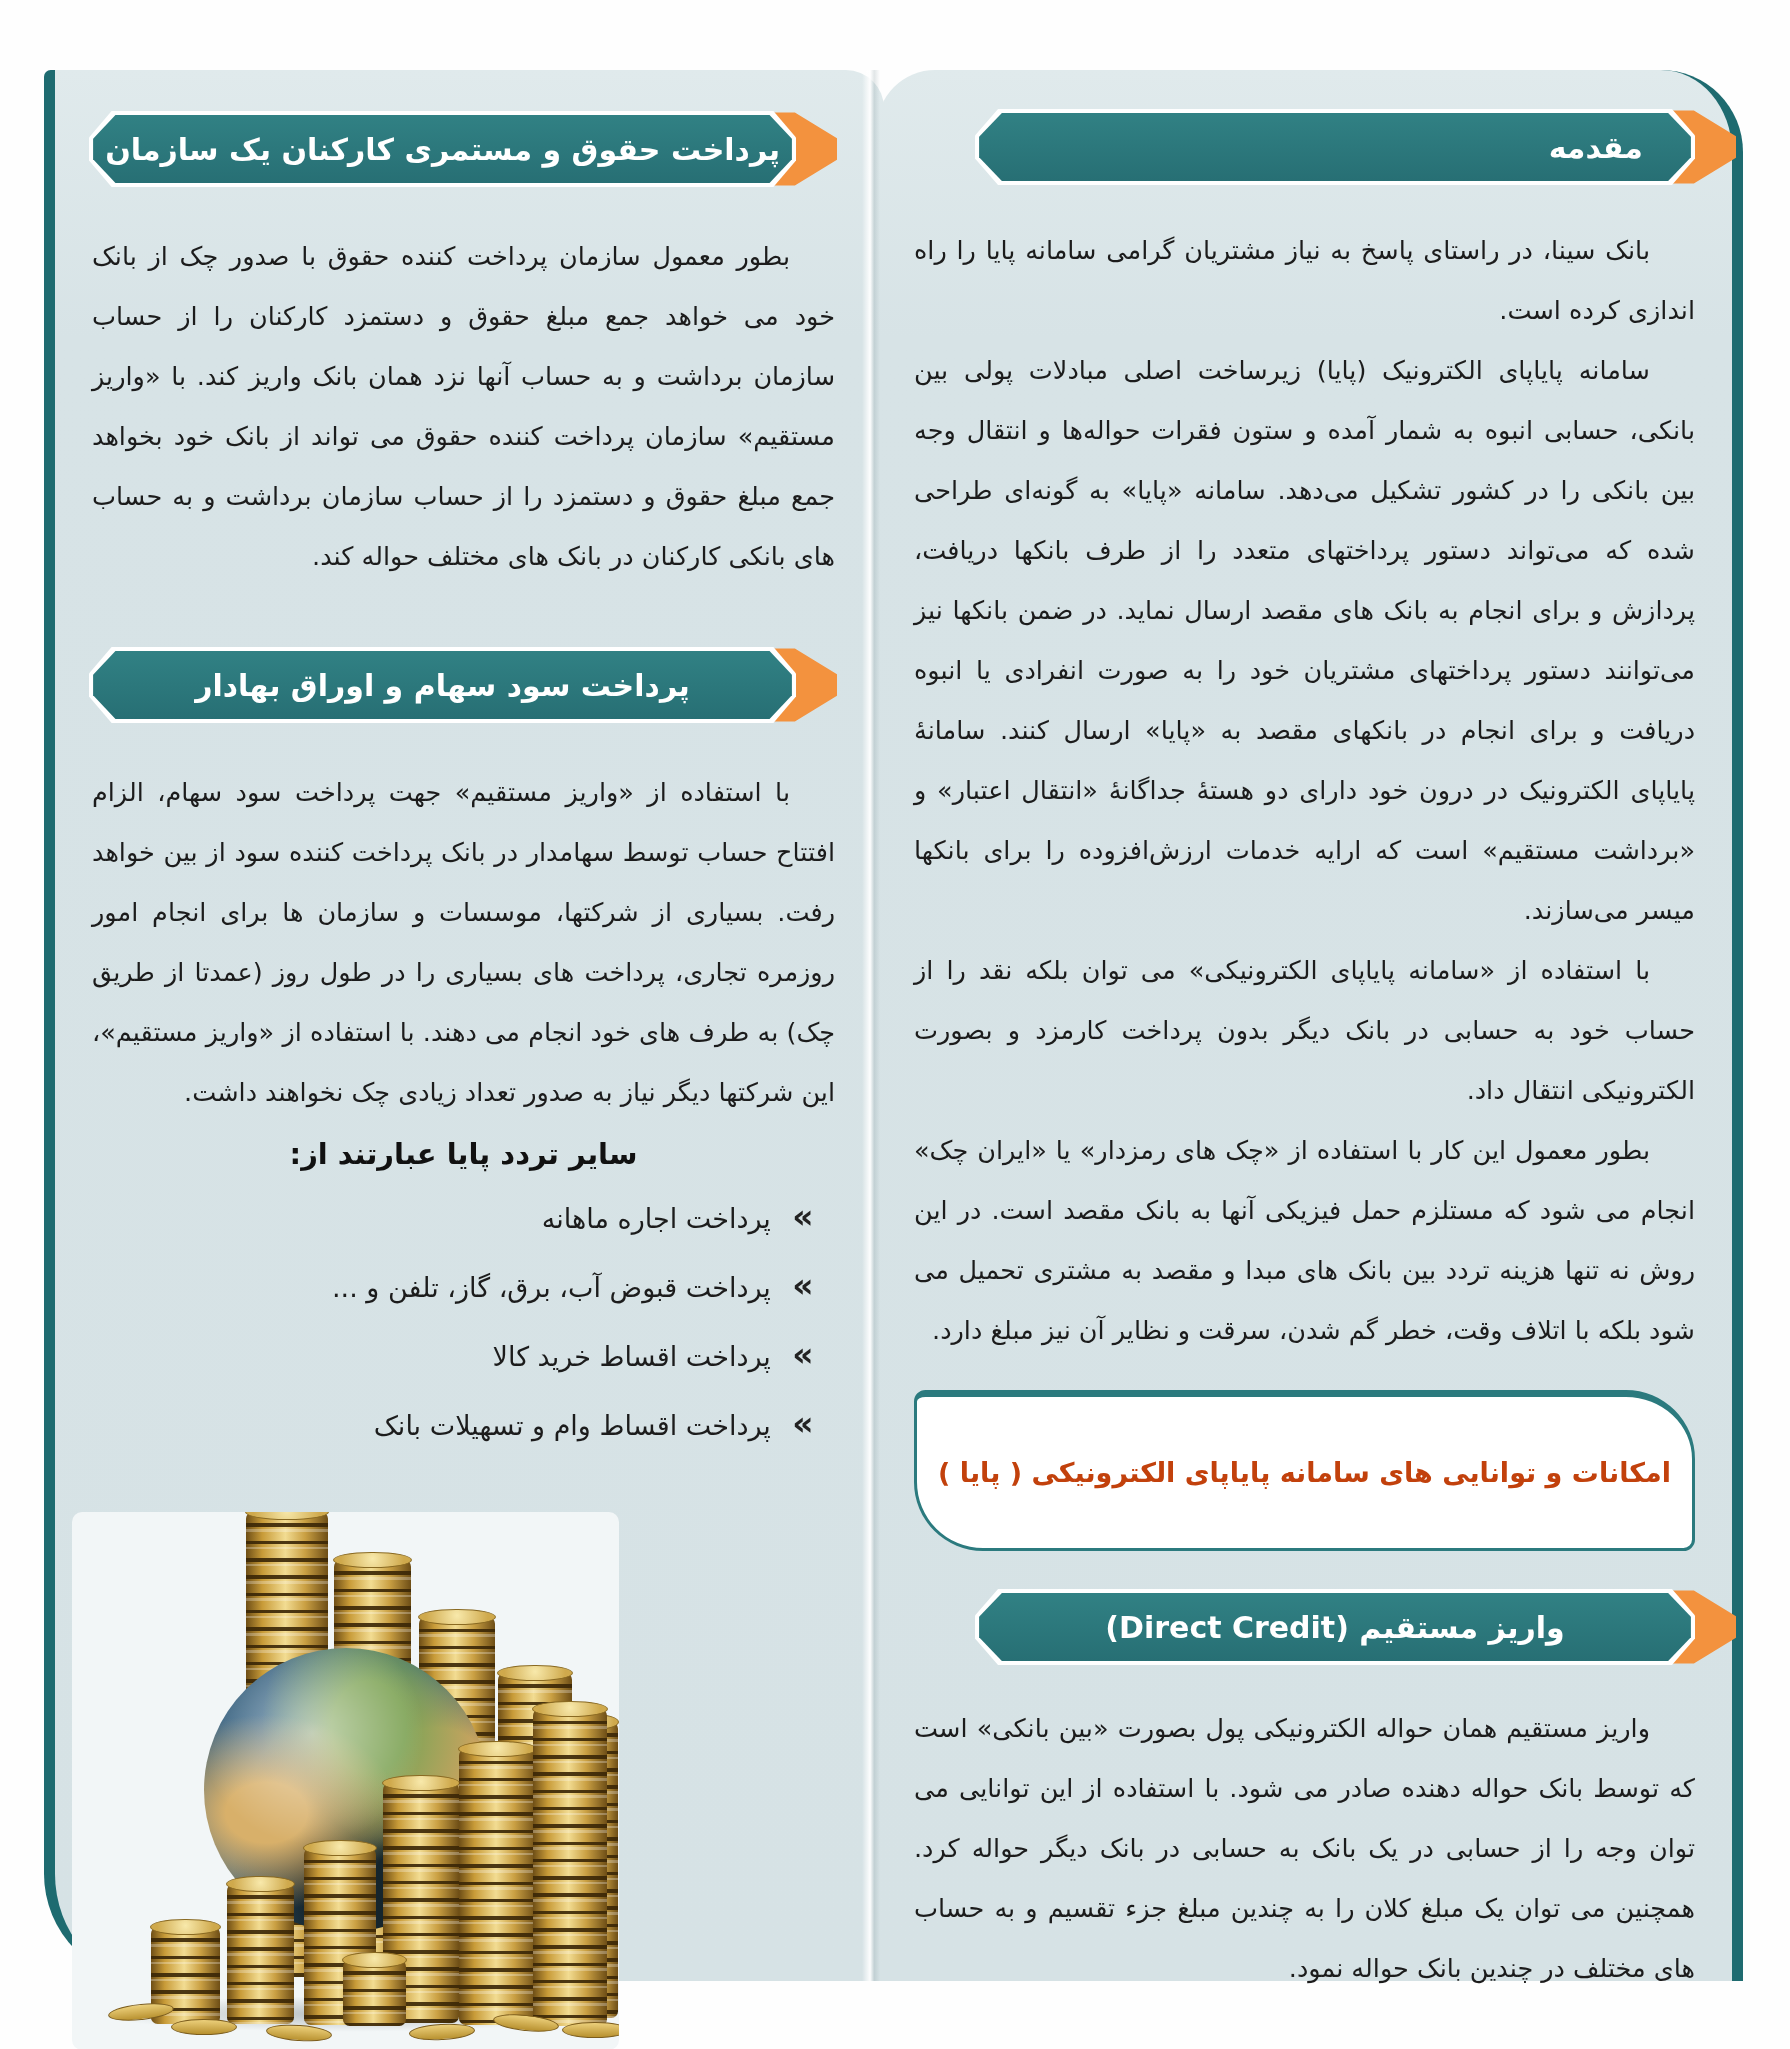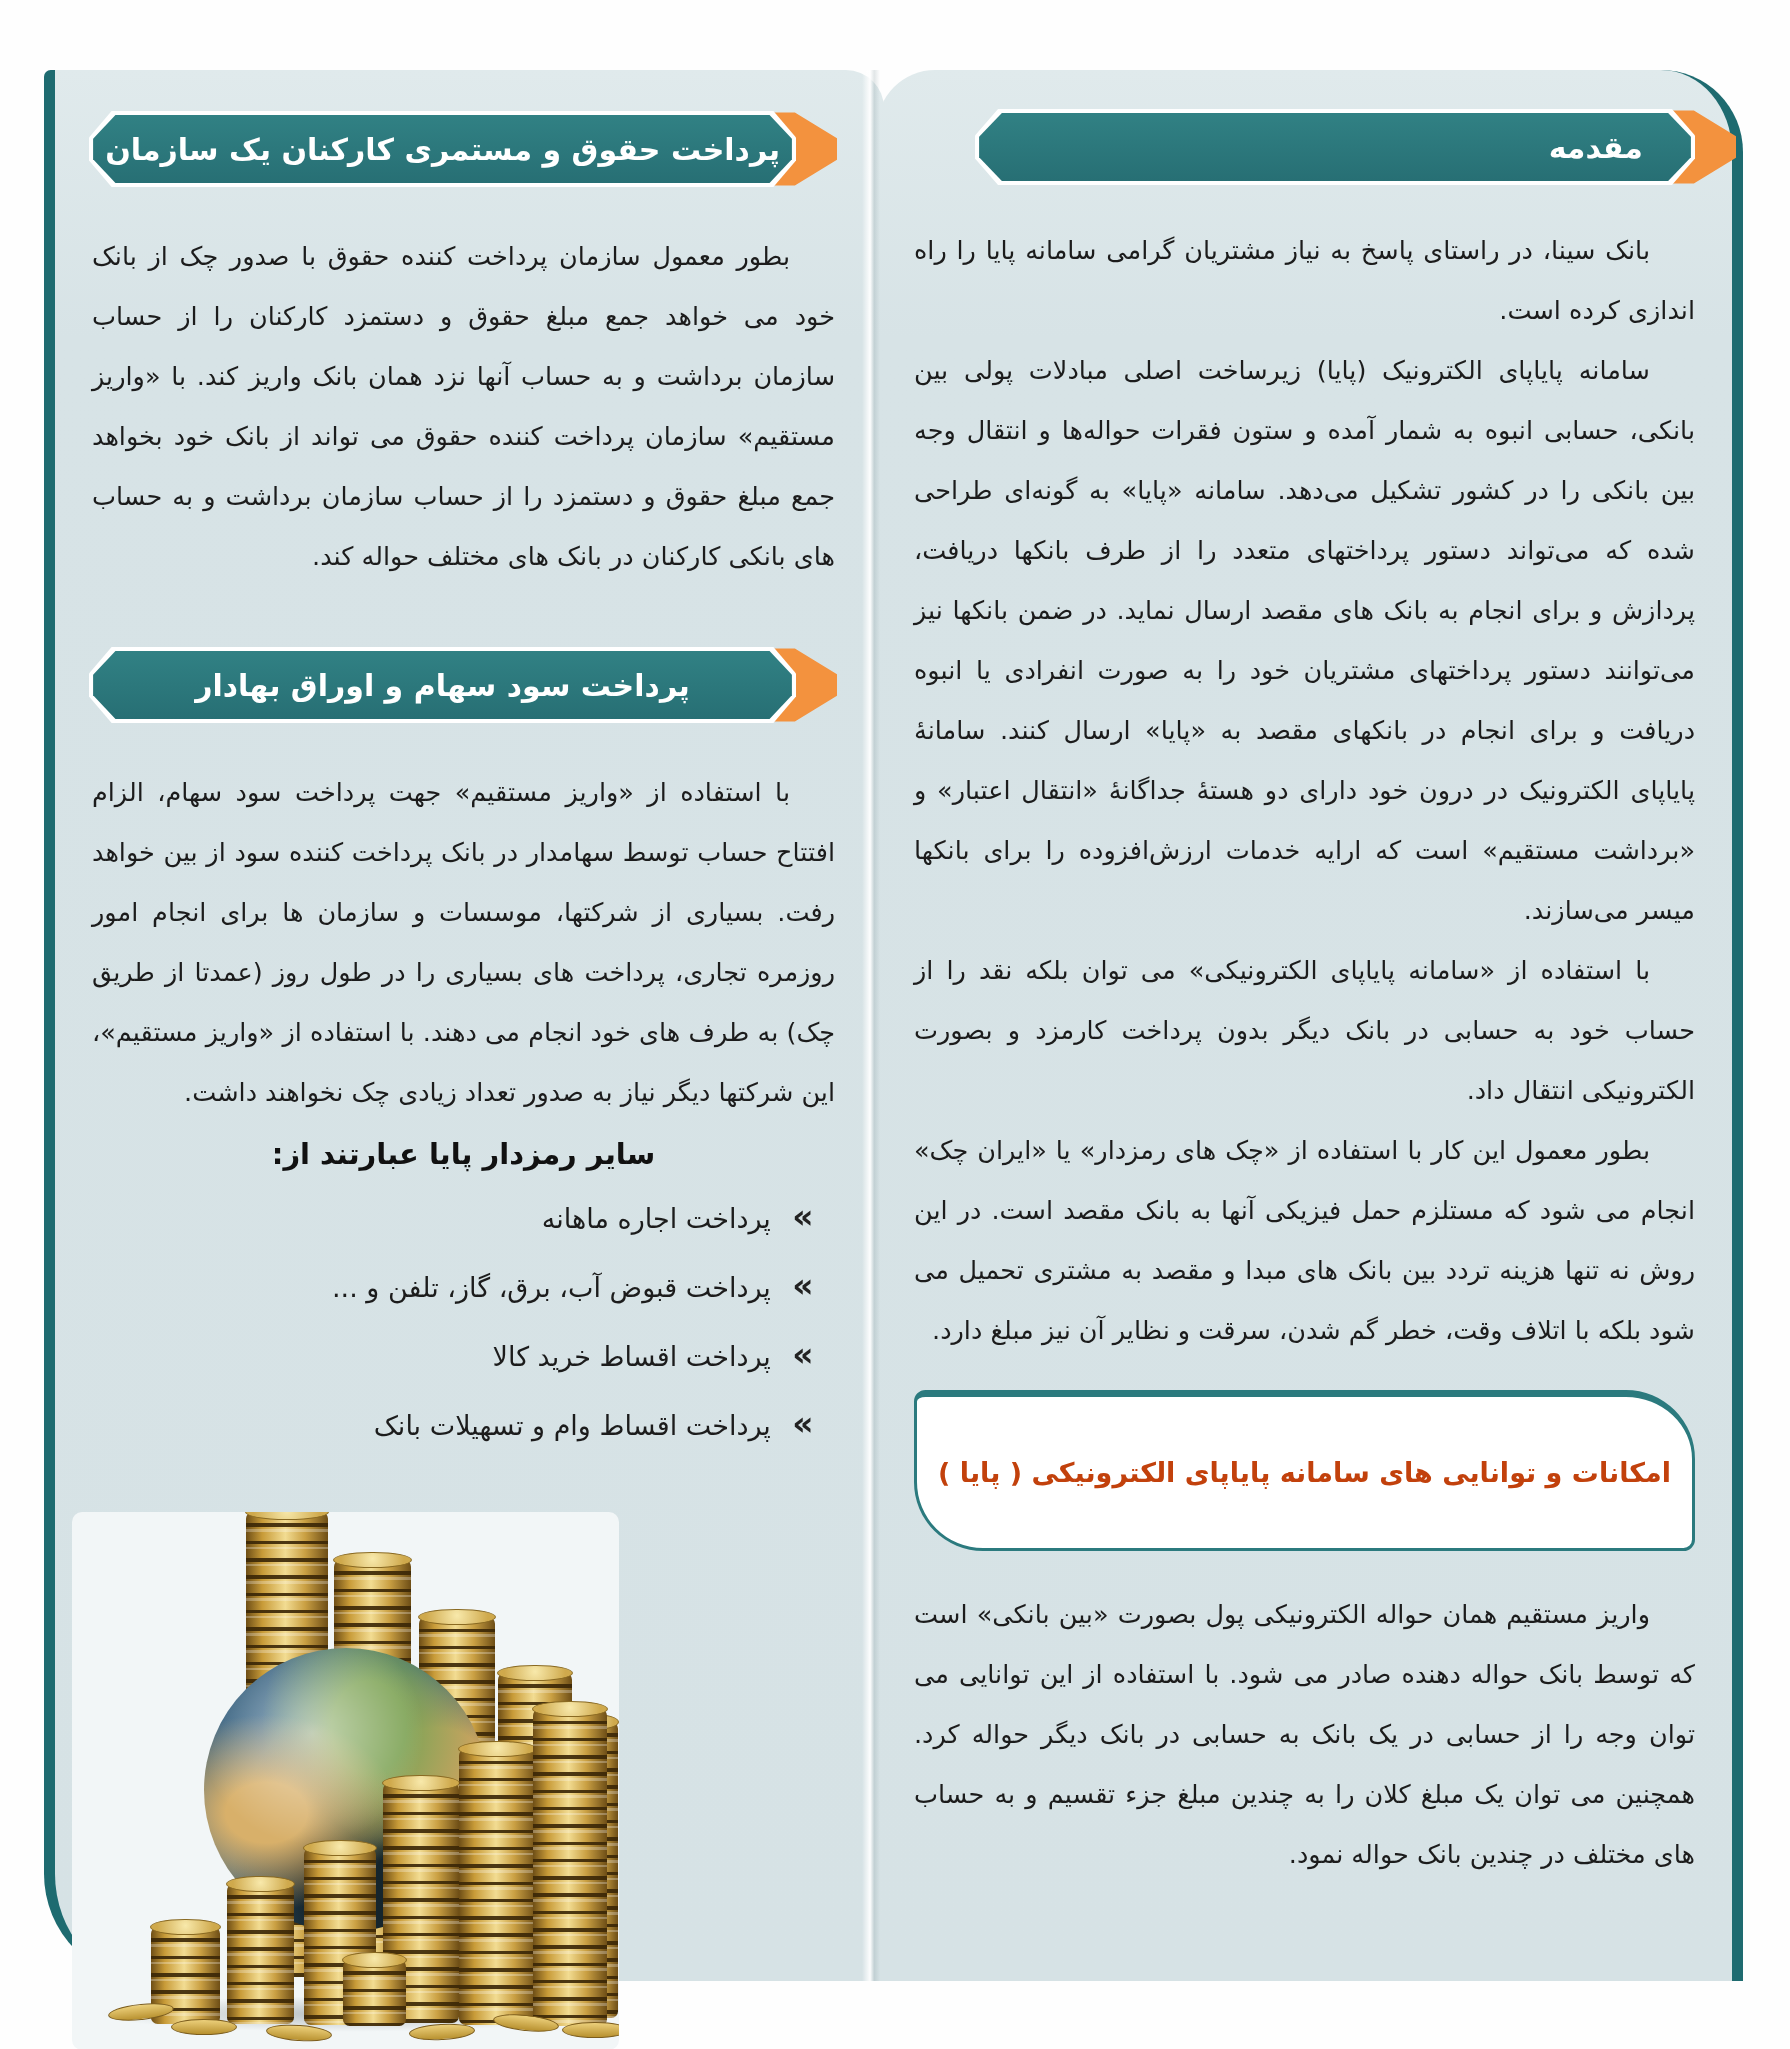--- a/index.html
+++ b/index.html
@@ -91,21 +91,21 @@
 
     <div class="hbar w-left" style="margin-top:61px;">
       <div class="chev"></div>
       <div class="barwrap">
         <div class="barfill">پرداخت سود سهام و اوراق بهادار</div>
       </div>
     </div>
 
     <p class="para" style="margin-top:39px;">با استفاده از «واریز مستقیم» جهت پرداخت سود سهام، الزام افتتاح حساب توسط سهامدار در بانک پرداخت کننده سود از بین خواهد رفت. بسیاری از شرکتها، موسسات و سازمان ها برای انجام امور روزمره تجاری، پرداخت های بسیاری را در طول روز (عمدتا از طریق چک) به طرف های خود انجام می دهند. با استفاده از «واریز مستقیم»، این شرکتها دیگر نیاز به صدور تعداد زیادی چک نخواهند داشت.</p>
 
-    <div class="services-heading">سایر رمزدار پایا عبارتند از:</div>
+    <div class="services-heading">سایر تردد پایا عبارتند از:</div>
 
     <ul class="services-list">
       <li>
         <span class="mark">«</span><span>پرداخت اجاره ماهانه</span>
       </li>
       <li>
         <span class="mark">«</span><span>پرداخت قبوض آب، برق، گاز، تلفن و ...</span>
       </li>
       <li>
         <span class="mark">«</span><span>پرداخت اقساط خرید کالا</span>
@@ -127,20 +127,26 @@
       </div>
     </div>
 
     <p class="para" style="margin-top:35px;">بانک سینا، در راستای پاسخ به نیاز مشتریان گرامی سامانه پایا را راه اندازی کرده است.</p>
     <p class="para">سامانه پایاپای الکترونیک (پایا) زیرساخت اصلی مبادلات پولی بین بانکی، حسابی انبوه به شمار آمده و ستون فقرات حواله‌ها و انتقال وجه بین بانکی را در کشور تشکیل می‌دهد. سامانه «پایا» به گونه‌ای طراحی شده که می‌تواند دستور پرداختهای متعدد را از طرف بانکها دریافت، پردازش و برای انجام به بانک های مقصد ارسال نماید. در ضمن بانکها نیز می‌توانند دستور پرداختهای مشتریان خود را به صورت انفرادی یا انبوه دریافت و برای انجام در بانکهای مقصد به «پایا» ارسال کنند. سامانهٔ پایاپای الکترونیک در درون خود دارای دو هستهٔ جداگانهٔ «انتقال اعتبار» و «برداشت مستقیم» است که ارایه خدمات ارزش‌افزوده را برای بانکها میسر می‌سازند.</p>
     <p class="para">با استفاده از «سامانه پایاپای الکترونیکی» می توان بلکه نقد را از حساب خود به حسابی در بانک دیگر بدون پرداخت کارمزد و بصورت الکترونیکی انتقال داد.</p>
     <p class="para">بطور معمول این کار با استفاده از «چک های رمزدار» یا «ایران چک» انجام می شود که مستلزم حمل فیزیکی آنها به بانک مقصد است. در این روش نه تنها هزینه تردد بین بانک های مبدا و مقصد به مشتری تحمیل می شود بلکه با اتلاف وقت، خطر گم شدن، سرقت و نظایر آن نیز مبلغ دارد.</p>
 
     <div class="features-box">امکانات و توانایی های سامانه پایاپای الکترونیکی ( پایا )</div>
 
+    <div class="hbar w-right" style="margin-top:38px;">
+      <div class="chev"></div>
+      <div class="barwrap">
+        <div class="barfill">واریز مستقیم (Direct Credit)</div>
+      </div>
+    </div>
 
     <p class="para" style="margin-top:33px;">واریز مستقیم همان حواله الکترونیکی پول بصورت «بین بانکی» است که توسط بانک حواله دهنده صادر می شود. با استفاده از این توانایی می توان وجه را از حسابی در یک بانک به حسابی در بانک دیگر حواله کرد. همچنین می توان یک مبلغ کلان را به چندین مبلغ جزء تقسیم و به حساب های مختلف در چندین بانک حواله نمود.</p>
   </div>
 </div>
 
 <div class="fold"></div>
 
 <div class="ill">
 
   <div class="stack" style="left:174px;top:0;width:82px;height:465px;"></div>

